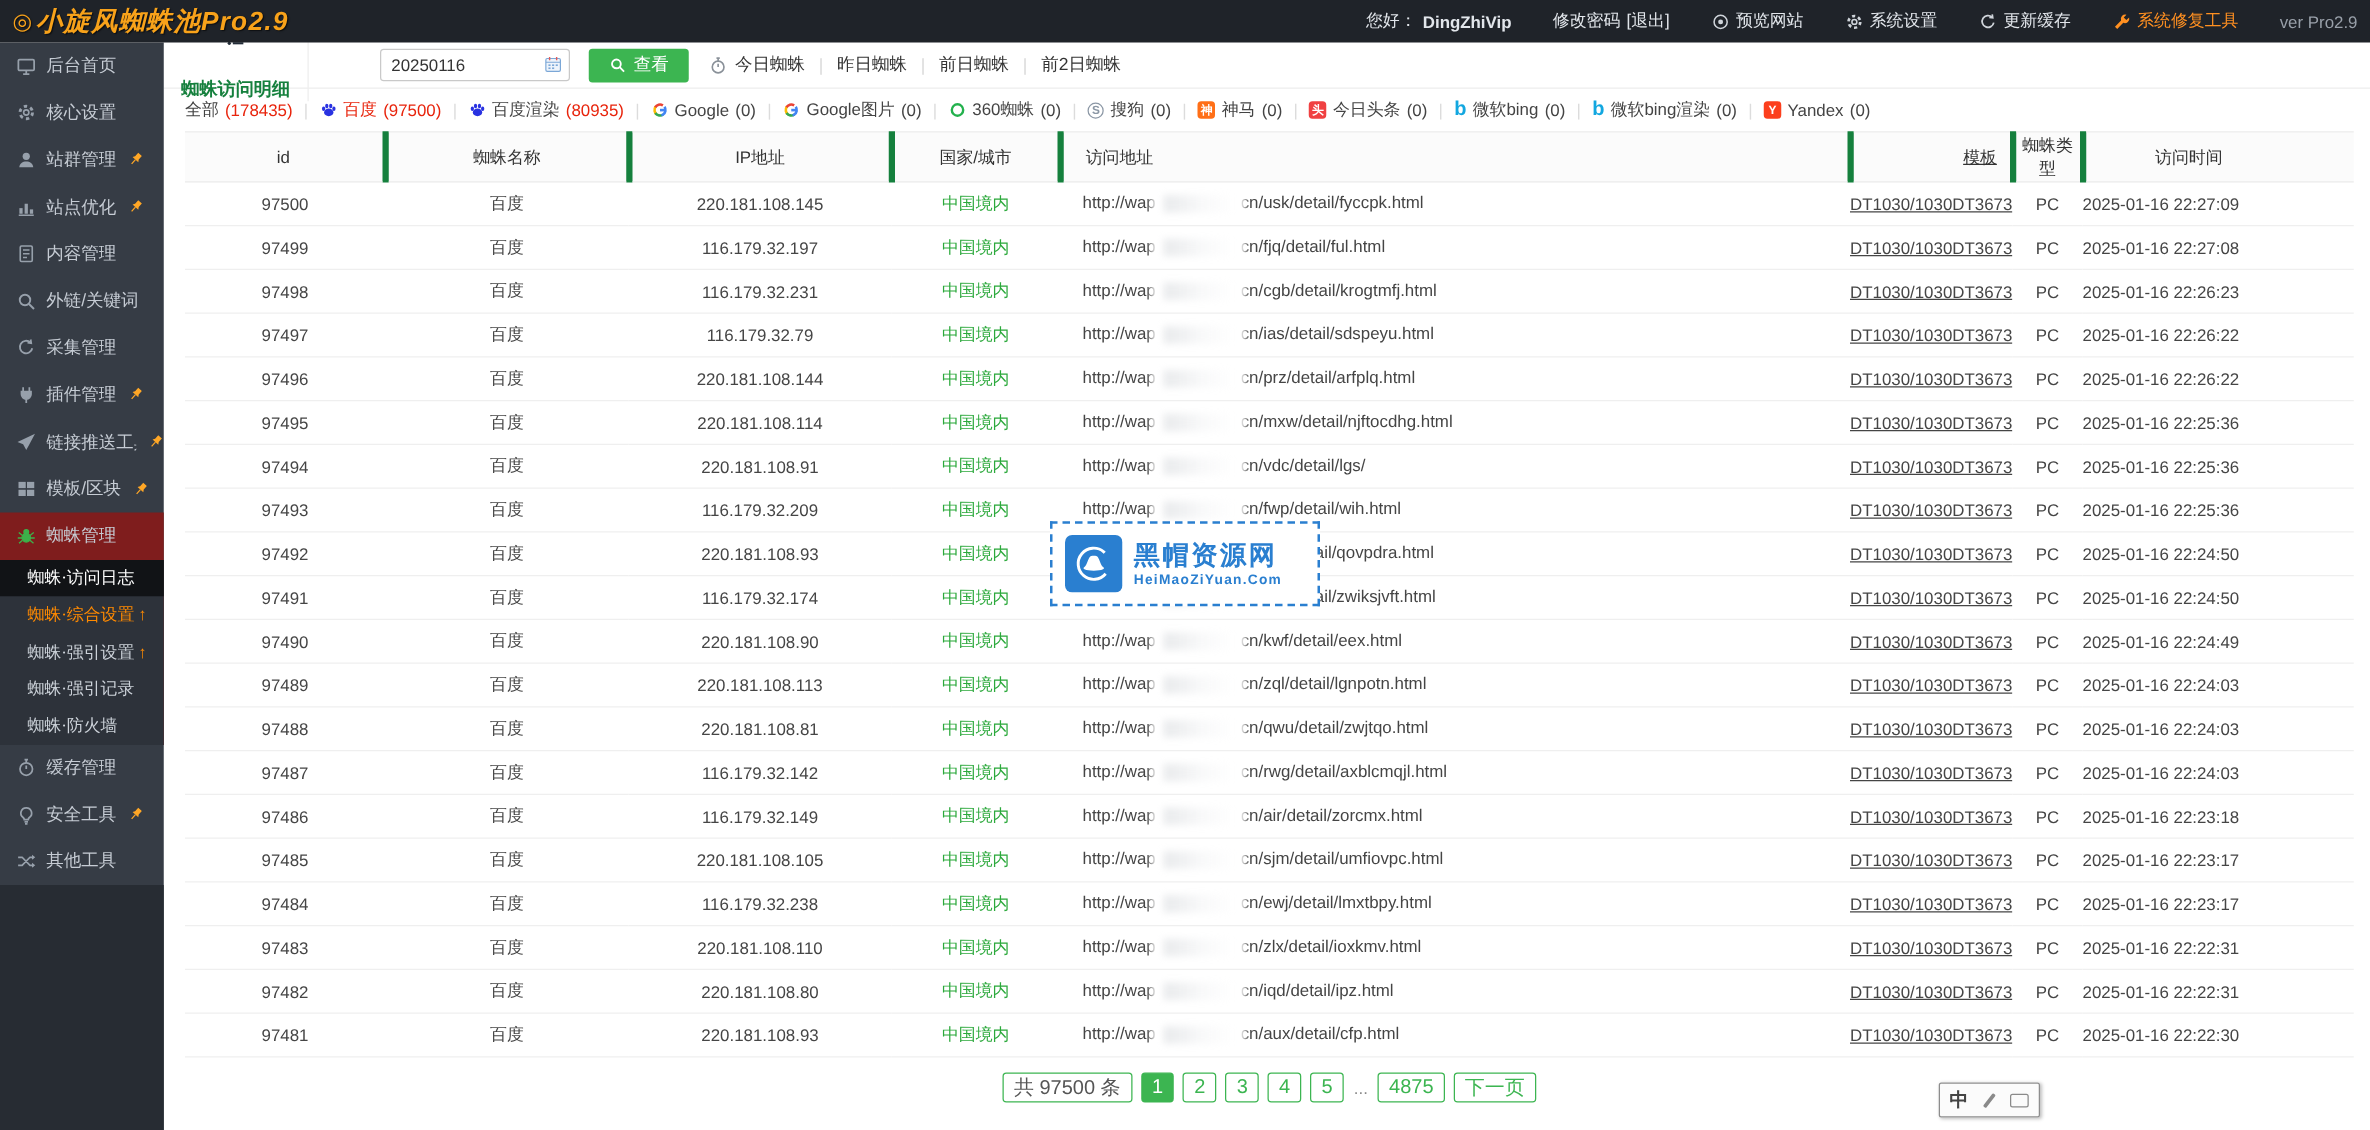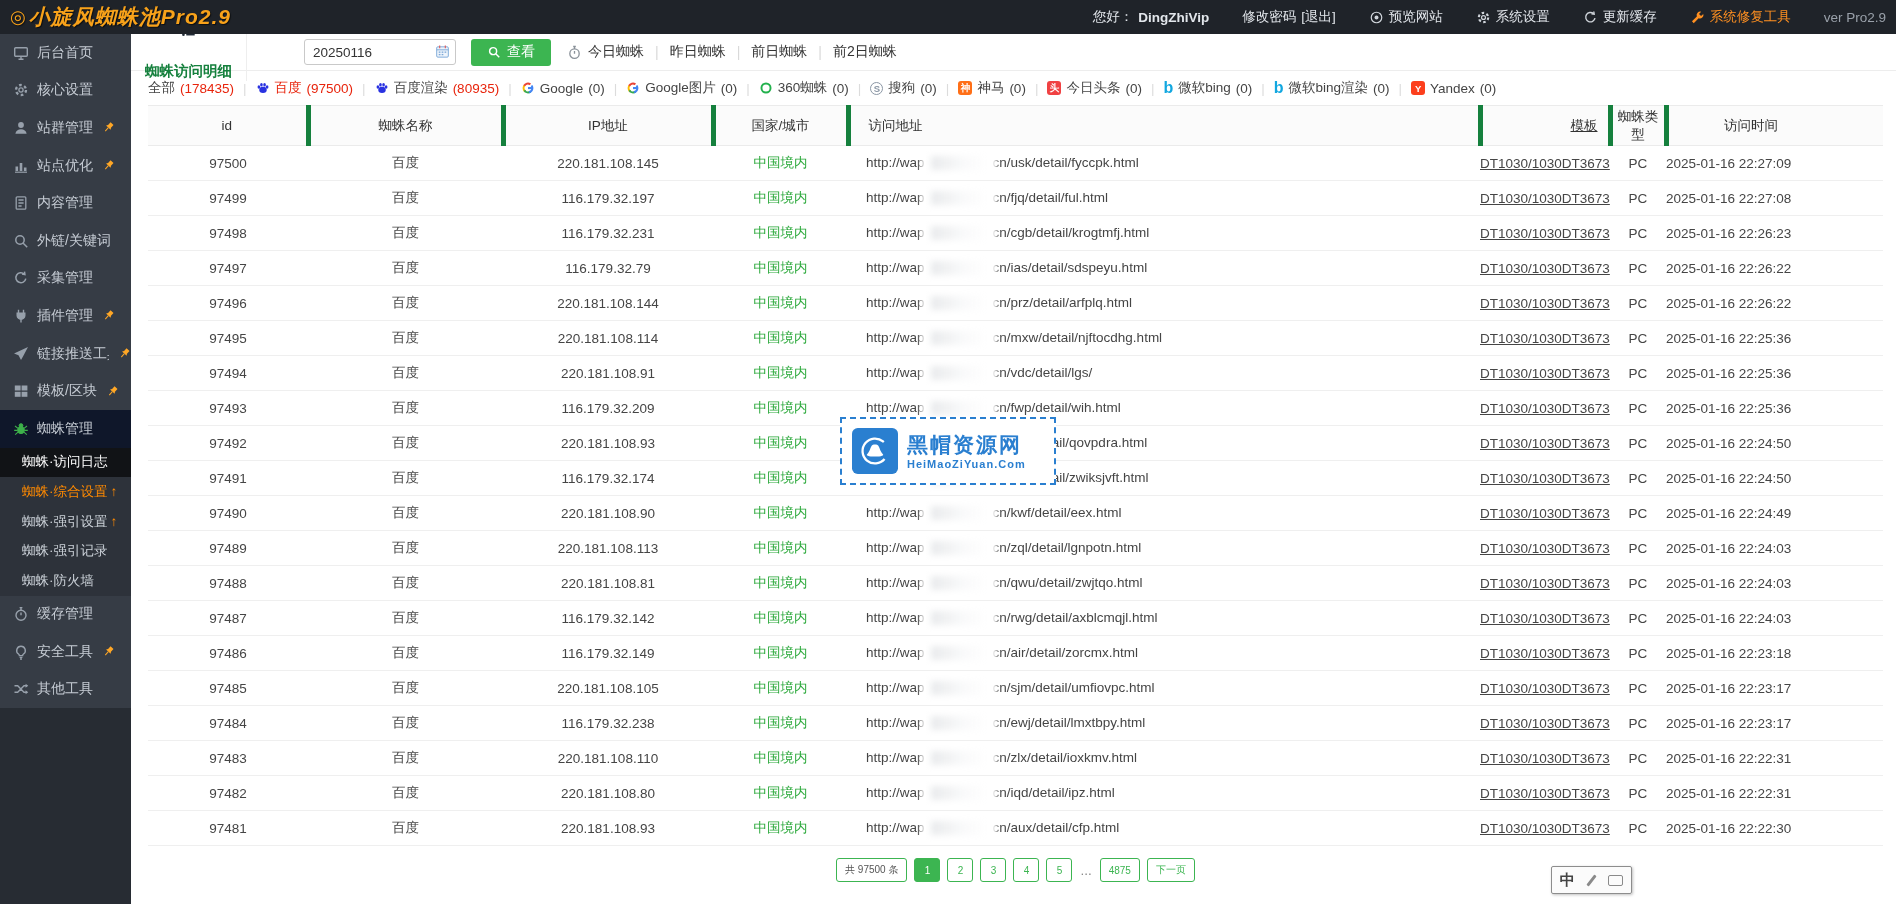--- a/index.html
+++ b/index.html
@@ -17,21 +17,21 @@
   .repair { color:#ff9021; }
   .ver { color:#99a0a9; }
 
   
   .sidebar { position:absolute; top:34px; left:0; bottom:0; width:131px; background:#363c45; display:flex; flex-direction:column; color:#c6ccd4; font-size:14px; z-index:20; }
   .side-item { height:37.6px; flex:none; display:flex; align-items:center; padding-left:13px; gap:8px; cursor:pointer; white-space:nowrap; }
   .side-item .icon { width:16px; height:16px; color:#97a0ab; flex:none; }
   .side-item .icon.green { color:#3db14a; }
   .side-item .icon.pin { width:13px; height:13px; margin-left:1px; }
   .slabel { overflow:hidden; }
-  .spider-sec { background:#0f172a; }
+  .spider-sec { background:#7f1d1d; }
   .submenu { background:#2d323a; }
   .sub-item { height:29.6px; display:flex; align-items:center; padding-left:22px; font-size:13.5px; color:#ccd2d9; cursor:pointer; white-space:nowrap;font-family:Liberation Serif, serif; }
   .sub-item.active { background:#111316; color:#fff; }
   .sub-item.hl { color:#ff8a00; }
   .uarrow { color:#ff8a00; margin-left:3px; font-weight:bold; }
   .side-filler { flex:1; background:#272c33; }
 
   
   .main { position:absolute; left:131px; top:34px; right:0; bottom:0; background:#fff; }
   .toolbar { height:37px; display:flex; align-items:center; border-bottom:1px solid #ededed; padding-left:14px; }
@@ -69,21 +69,21 @@
   tbody td { height:35px; border-bottom:1px solid #efefef; text-align:center; overflow:hidden; white-space:nowrap; }
   td.c-country { color:#2ca93c; }
   th.c-url, td.c-url { text-align:left; padding-left:18px; }
   th.c-tpl, td.c-tpl { text-align:right; padding-right:10px;text-decoration:underline; }
   th.c-time, td.c-time { text-align:right; padding-right:105px; }
   .blur { display:inline-block; width:68px; height:18px; vertical-align:middle; background:#fff; position:relative; box-shadow:0 0 5px 4px rgba(255,255,255,.95); }
   .blur::after { content:""; position:absolute; inset:2px 6px; background:linear-gradient(90deg, rgba(190,195,200,.35), rgba(220,222,226,.18) 55%, rgba(255,255,255,0)); filter:blur(3px); }
 
   
   .pagination { margin-top:12px; display:flex; justify-content:center; align-items:center; gap:7px; }
-  .pchip { min-width:26px; height:24px; padding:0 8px; display:inline-flex; align-items:center; justify-content:center; border:1px solid #3cb551; border-radius:3px; color:#3cb551; font-size:10px; cursor:pointer; background:#fff; }
+  .pchip { min-width:26px; height:24px; padding:0 8px; display:inline-flex; align-items:center; justify-content:center; border:1px solid #3cb551; border-radius:3px; color:#3cb551; font-size:16px; cursor:pointer; background:#fff; }
   .pchip.total { color:#555; cursor:default; }
   .pchip.active { background:#3cb551; color:#fff; }
   .pellipsis { color:#888; margin:0 1px; }
 
   
   .watermark { position:absolute; left:840px; top:417px; width:216px; height:68px; border:2px dashed #2a7fd0; background:#fff; display:flex; align-items:center; gap:9px; padding:0 10px; z-index:10; }
   .wm-logo { width:46px; height:46px; flex:none; }
   .wm-name { color:#2a7fd0; font-size:21px; letter-spacing:2px; font-weight:bold; line-height:1.2; white-space:nowrap; }
   .wm-domain { color:#2a7fd0; font-size:11px; font-weight:bold; letter-spacing:1px; white-space:nowrap; }
 

